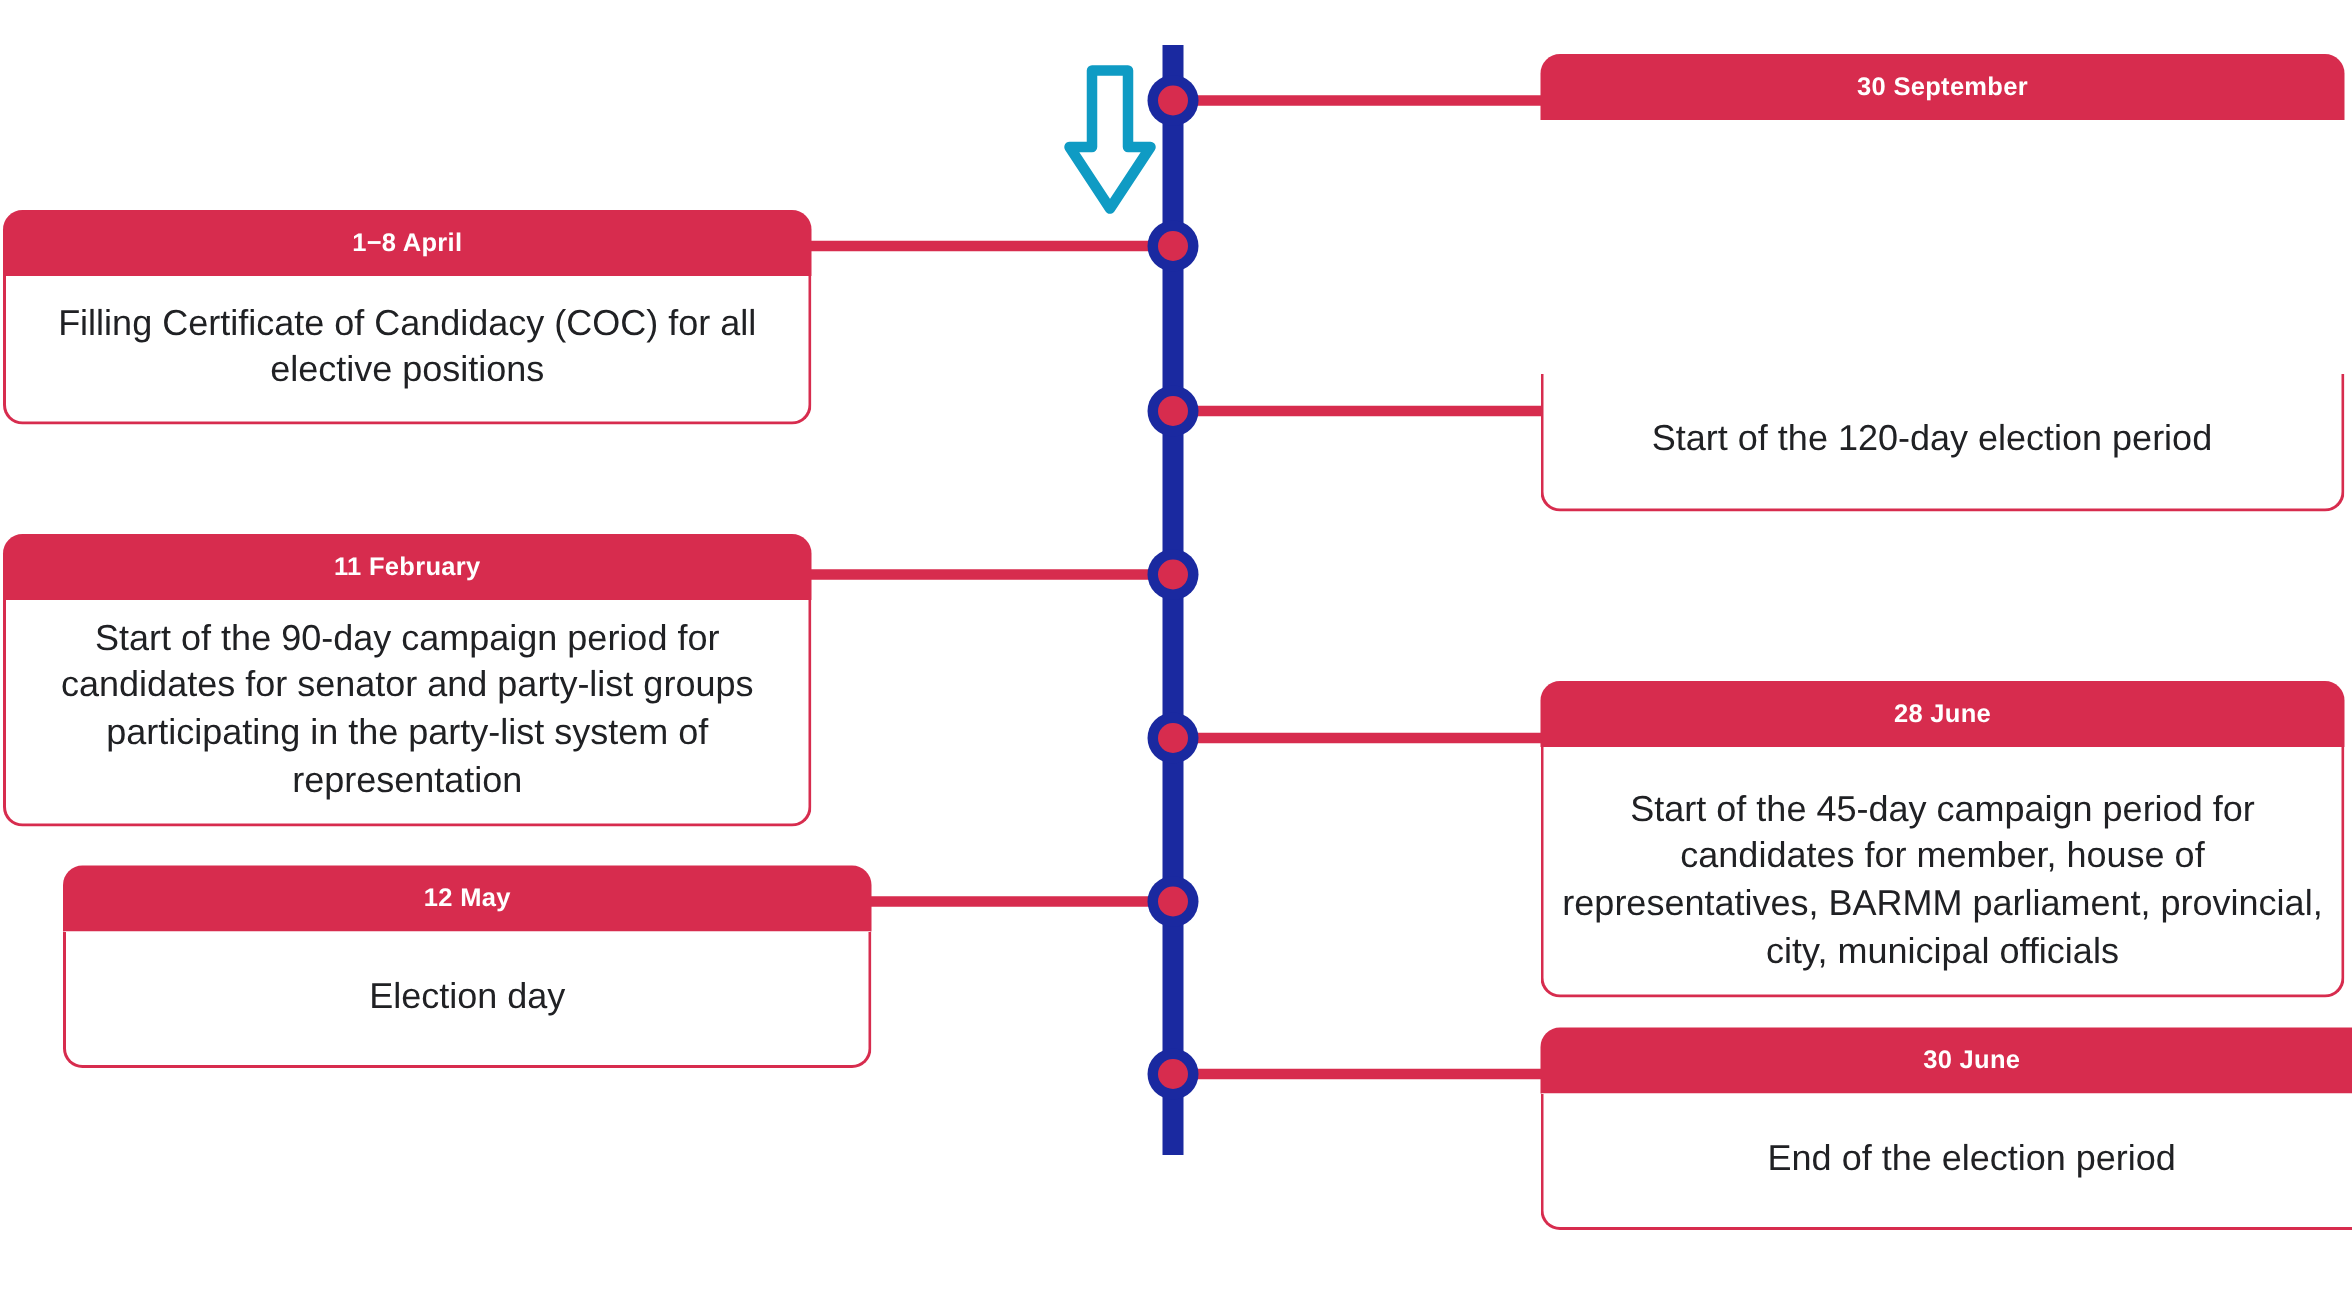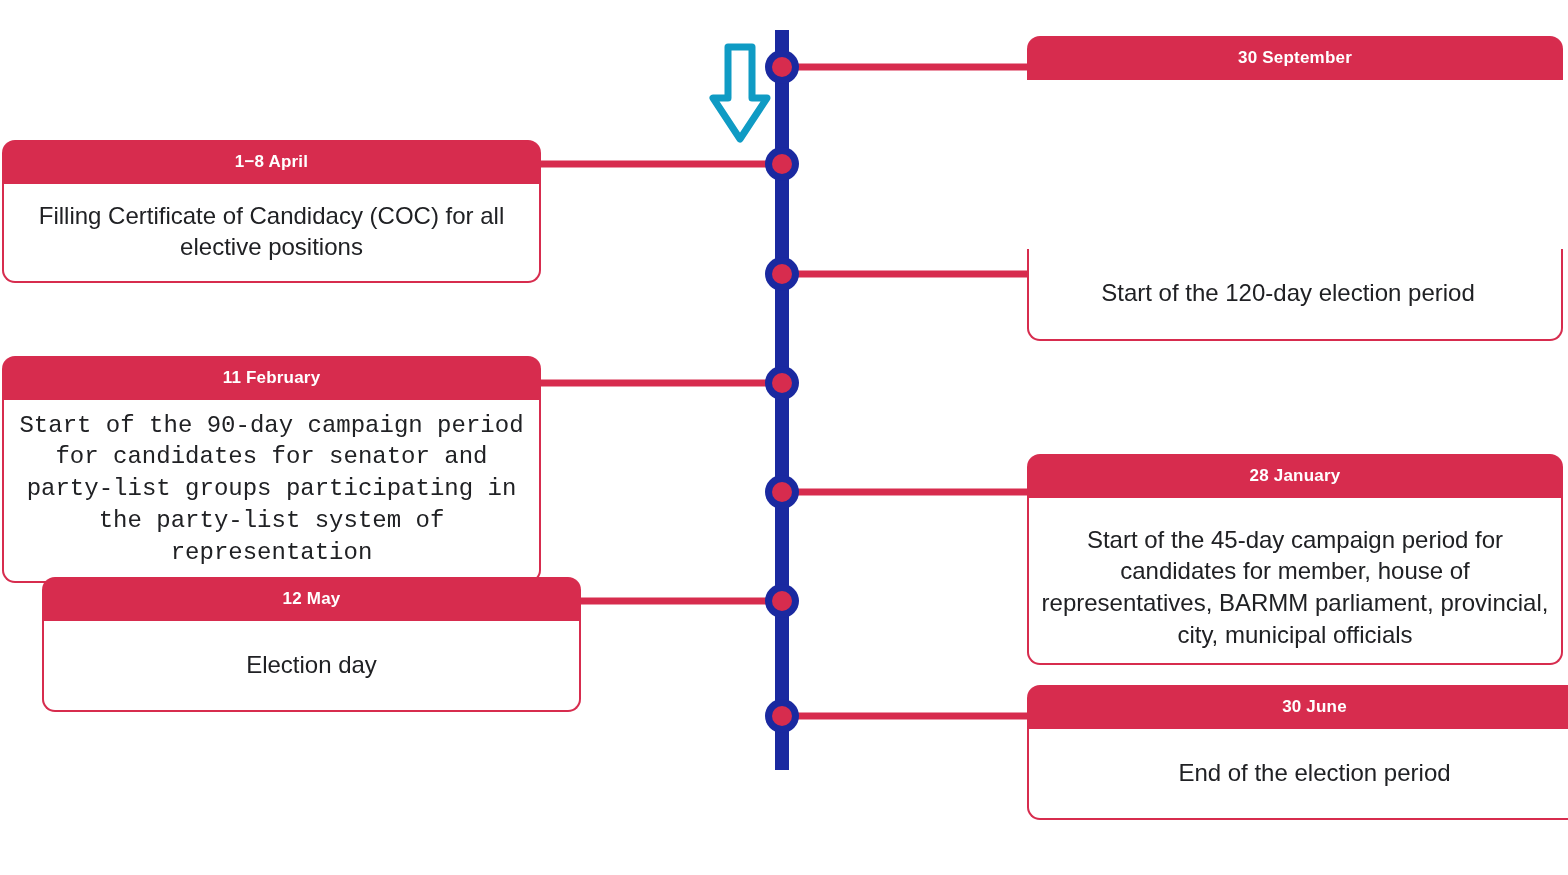--- a/index.html
+++ b/index.html
@@ -131,25 +131,25 @@
     <div class="card-header">1−8 April</div>
     <div class="card-body">Filling Certificate of Candidacy (COC) for all elective positions</div>
   </div>
 
   <div class="card" style="left:1027px; top:249px; width:536px;">
     <div class="card-body" style="padding:28px 16px 30px 2px;">Start of the 120-day election period</div>
   </div>
 
   <div class="card" style="left:2px; top:345px; width:539px;margin-top:11px;">
     <div class="card-header">11 February</div>
-    <div class="card-body" style="padding:10px 12px 12px 12px;font-family:Liberation Mono, monospace;">Start of the 90-day campaign period for candidates for senator and party-list groups participating in the party-list system of representation</div>
+    <div class="card-body" style="padding:10px 12px 12px 12px;">Start of the 90-day campaign period for candidates for senator and party-list groups participating in the party-list system of representation</div>
   </div>
 
   <div class="card" style="left:1027px; top:454px; width:536px;">
-    <div class="card-header">28 January</div>
+    <div class="card-header">28 June</div>
     <div class="card-body" style="padding:26px 10px 12px 10px;">Start of the 45-day campaign period for candidates for member, house of representatives, BARMM parliament, provincial, city, municipal officials</div>
   </div>
 
   <div class="card" style="left:2px; top:577px; width:539px;margin-left:40px;">
     <div class="card-header">12 May</div>
     <div class="card-body" style="padding:28px 16px 30px 16px;">Election day</div>
   </div>
 
   <div class="card" style="left:1027px; top:685px; width:575px;">
     <div class="card-header">30 June</div>

